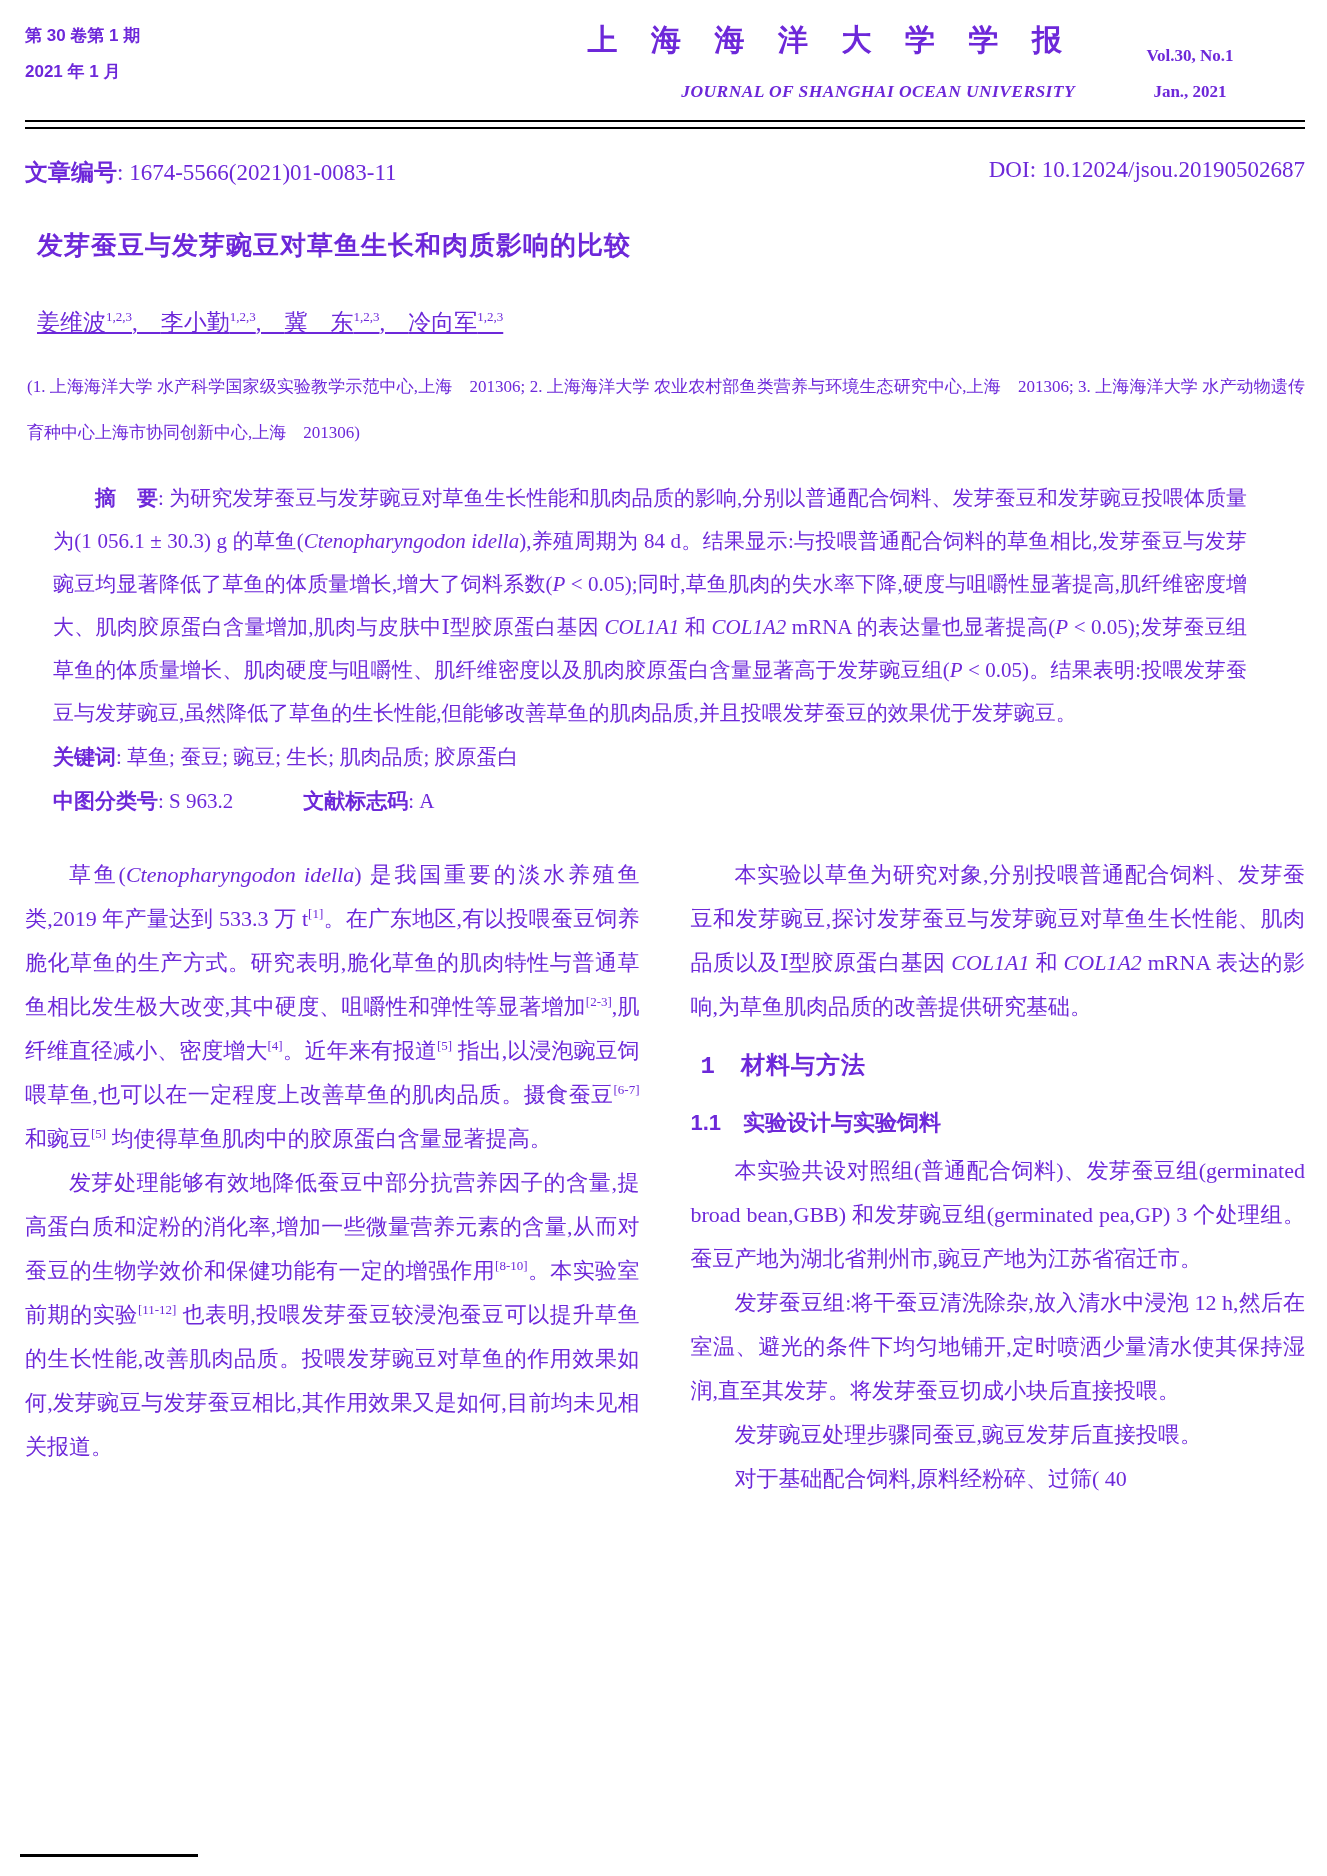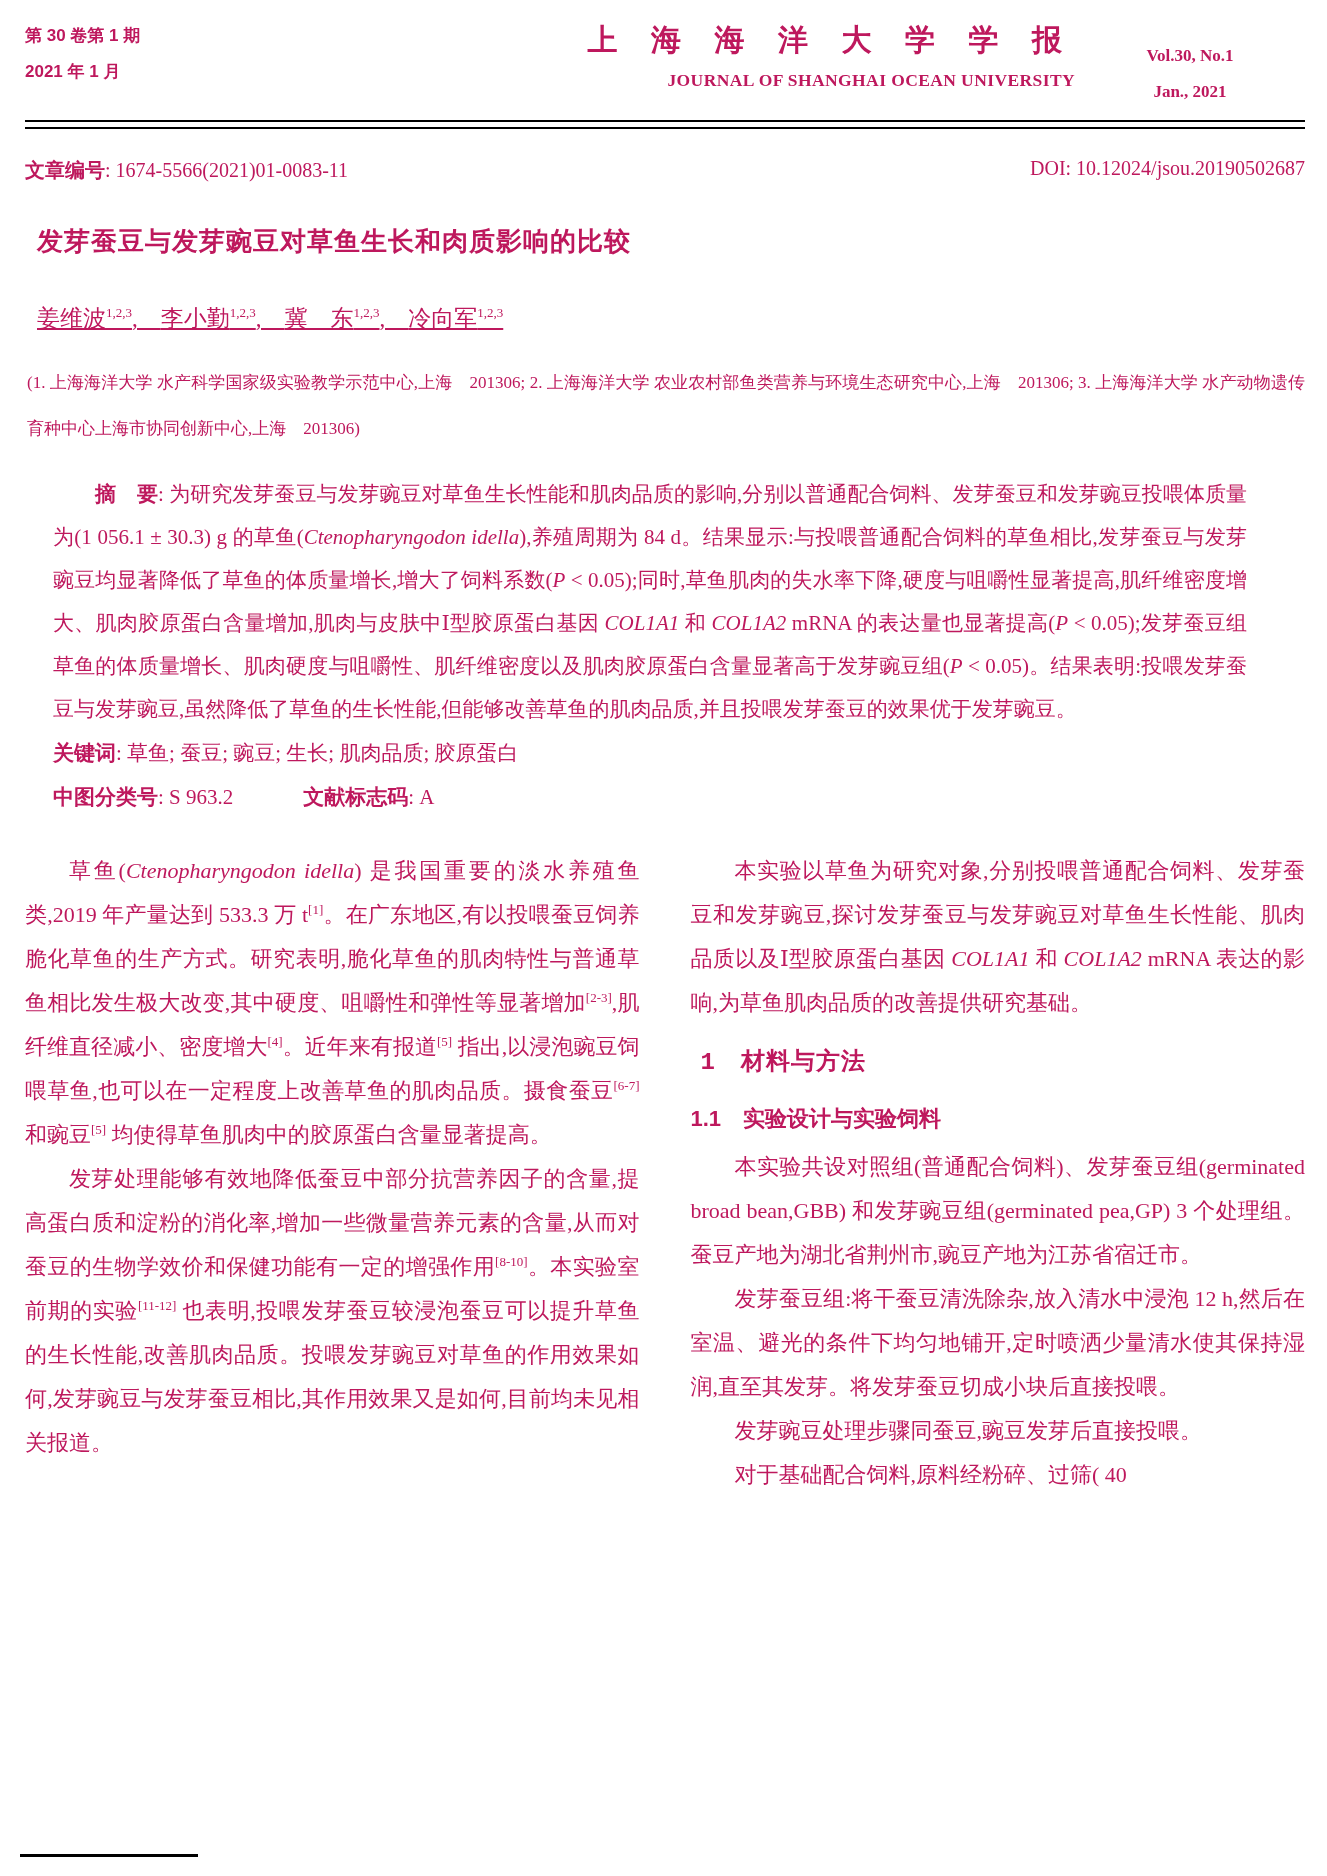--- a/index.html
+++ b/index.html
@@ -2,36 +2,36 @@
 <html><head>
 <meta charset="utf-8">
 <style>
   html,body { margin:0; padding:0; background:#ffffff; }
   .page {
     position:relative;
     width:1327px; height:1876px;
     box-sizing:border-box;
     padding:18px 22px 0 25px;
     background:#ffffff;
-    color:#be185d;
+    color:#6d28d9;
     font-family:"Liberation Serif","DejaVu Serif",serif;
     overflow:hidden;
   }
   
   .hdr { display:flex; justify-content:space-between; align-items:flex-start; }
   .hdr-left  { width:230px; font-family:"Liberation Sans","DejaVu Sans",sans-serif;
                font-weight:700; font-size:17px; line-height:36px; }
   .hdr-center{ flex:1; text-align:right; }
   .jcn { font-size:30px; font-weight:600; letter-spacing:13px; margin-top:2px; }
-  .jen { font-size:17.5px; font-weight:700; margin-top:9px; letter-spacing:0.4px; }
+  .jen { font-size:17.5px; font-weight:700; margin-top:20px; letter-spacing:0.4px;font-style:italic; }
   .hdr-right { width:230px; text-align:center; font-weight:700; font-size:17px; line-height:36px;margin-top:20px; }
   .double-rule { margin-top:10px; height:5px;
                  border-top:2px solid #000; border-bottom:2px solid #000; }
   
-  .meta-row { display:flex; justify-content:space-between; margin-top:28px; font-size:20px;text-align:center; }
+  .meta-row { display:flex; justify-content:space-between; margin-top:28px; font-size:23px;text-align:center; }
   .meta-label { font-family:"Liberation Sans","DejaVu Sans",sans-serif; font-weight:700; }
   
   .article-title { margin:40px 0 0 12px; font-family:"Liberation Sans","DejaVu Sans",sans-serif;
                    font-weight:700; font-size:26px; letter-spacing:1px; }
   .authors { margin:44px 0 0 12px; font-size:23px;text-decoration:underline; }
   .authors sup { font-size:13px; }
   .affil { margin:26px 0 0 2px; font-size:17px; line-height:46px; text-align:justify; }
   
   .abstract-wrap { margin:20px 58px 0 28px; font-size:21px; line-height:43px; text-align:justify; }
   .abstract-wrap p { margin:0; }

